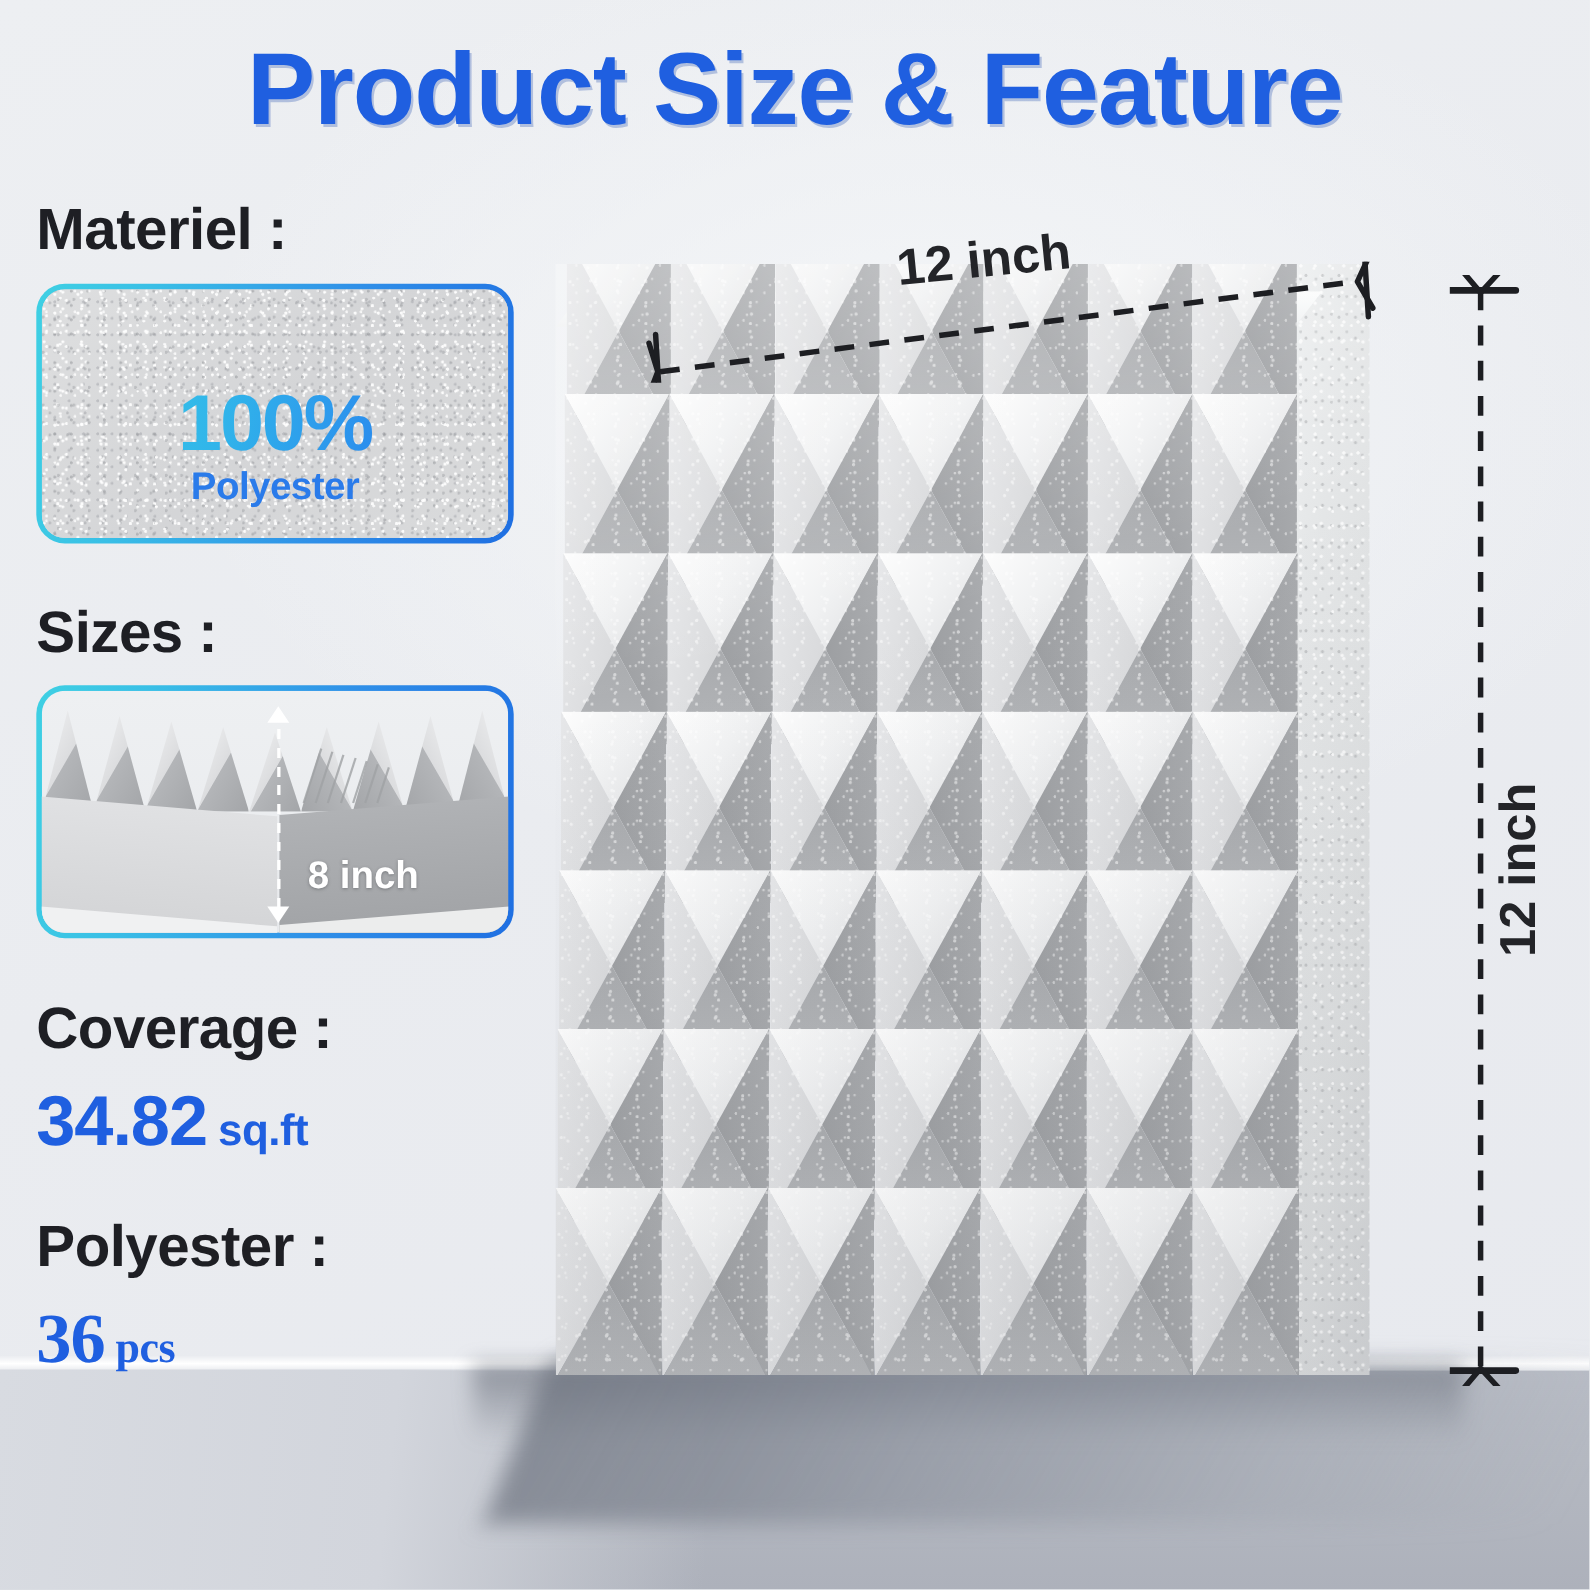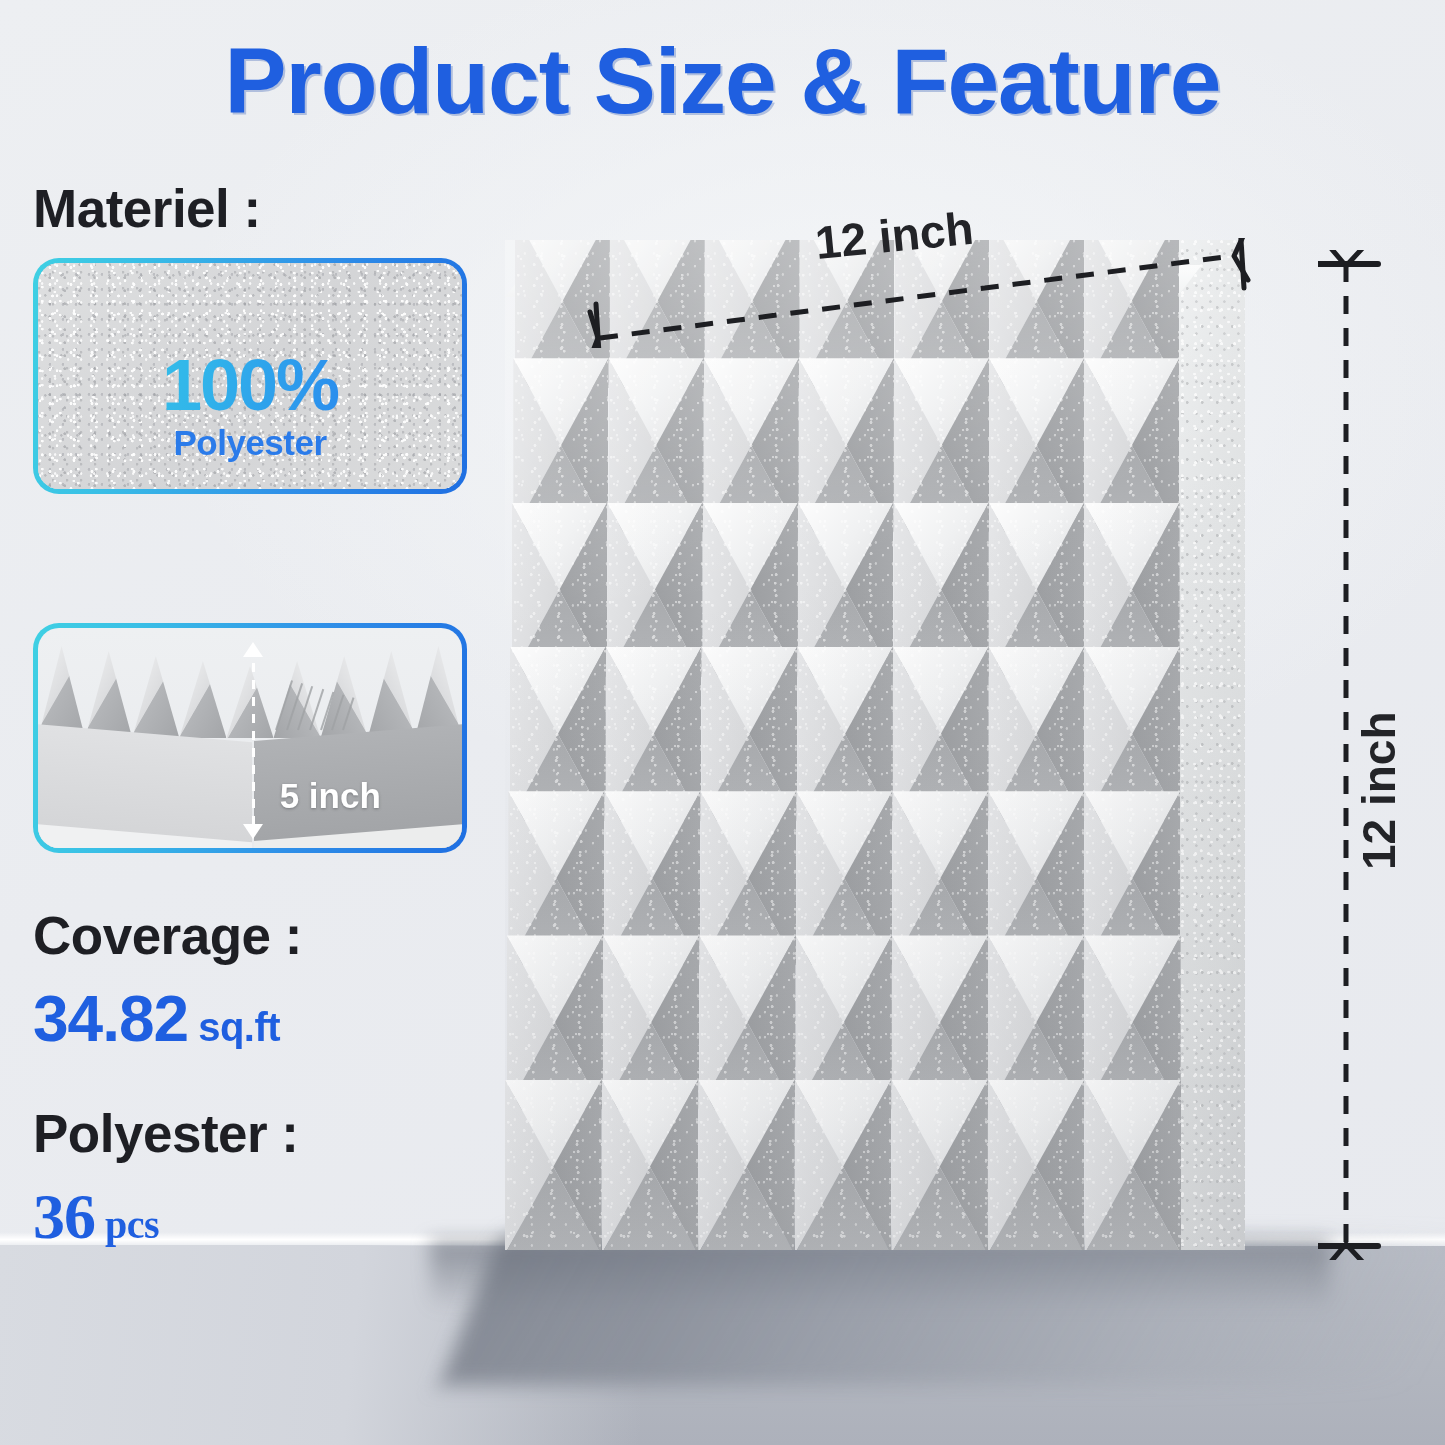--- a/index.html
+++ b/index.html
@@ -637,20 +637,21 @@
   <div class="label lbl-materiel">Materiel :</div>
 
   <div class="card card-materiel">
     <div class="card-inner">
       <div class="foam-tex"></div>
       <div class="hundred">100%</div>
       <div class="polyester">Polyester</div>
     </div>
   </div>
 
+  <div class="label lbl-sizes">Sizes :</div>
 
   <div class="card card-sizes">
     <div class="card-inner">
       <div class="sz">
         <div class="peaks" id="sz-peaks">
             <span style="position: absolute; bottom: 0px; left: 0%; width: 11.1111%; height: 92px; background: linear-gradient(120deg, rgb(242, 243, 244) 0%, rgb(220, 221, 223) 48%, rgb(179, 181, 184) 49%, rgb(163, 165, 168) 100%); clip-path: polygon(0% 100%, 50% 0%, 100% 100%);"></span>
             <span style="position: absolute; bottom: 0px; left: 11.1111%; width: 11.1111%; height: 87px; background: linear-gradient(120deg, rgb(242, 243, 244) 0%, rgb(220, 221, 223) 48%, rgb(179, 181, 184) 49%, rgb(163, 165, 168) 100%); clip-path: polygon(0% 100%, 50% 0%, 100% 100%);"></span>
             <span style="position: absolute; bottom: 0px; left: 22.2222%; width: 11.1111%; height: 82px; background: linear-gradient(120deg, rgb(242, 243, 244) 0%, rgb(220, 221, 223) 48%, rgb(179, 181, 184) 49%, rgb(163, 165, 168) 100%); clip-path: polygon(0% 100%, 50% 0%, 100% 100%);"></span>
             <span style="position: absolute; bottom: 0px; left: 33.3333%; width: 11.1111%; height: 77px; background: linear-gradient(120deg, rgb(242, 243, 244) 0%, rgb(220, 221, 223) 48%, rgb(179, 181, 184) 49%, rgb(163, 165, 168) 100%); clip-path: polygon(0% 100%, 50% 0%, 100% 100%);"></span>
             <span style="position: absolute; bottom: 0px; left: 44.4444%; width: 11.1111%; height: 72px; background: linear-gradient(120deg, rgb(242, 243, 244) 0%, rgb(220, 221, 223) 48%, rgb(179, 181, 184) 49%, rgb(163, 165, 168) 100%); clip-path: polygon(0% 100%, 50% 0%, 100% 100%);"></span>
@@ -666,21 +667,21 @@
             <span style="position: absolute; bottom: 8px; left: 69%; width: 2px; height: 37px; background: rgb(159, 161, 164); transform: rotate(18deg); transform-origin: center bottom; opacity: 0.8;"></span>
             <span style="position: absolute; bottom: 8px; left: 71.6%; width: 2px; height: 34px; background: rgb(159, 161, 164); transform: rotate(18deg); transform-origin: center bottom; opacity: 0.8;"></span>
           </div>
         <div class="sz-body-left"></div>
         <div class="sz-body-right"></div>
         <div class="sz-base-l"></div>
         <div class="sz-base-r"></div>
         <div class="sz-dim-line"></div>
         <div class="sz-arr sz-arr-up"></div>
         <div class="sz-arr sz-arr-dn"></div>
-        <div class="sz-label">5 inch</div>
+        <div class="sz-label">8 inch</div>
       </div>
     </div>
   </div>
 
   <div class="label lbl-coverage">Coverage :</div>
   <div class="valrow v-coverage">
     <span class="val-big">34.82</span><span class="val-unit">sq.ft</span>
   </div>
 
   <div class="label lbl-quantity">Polyester :</div>

